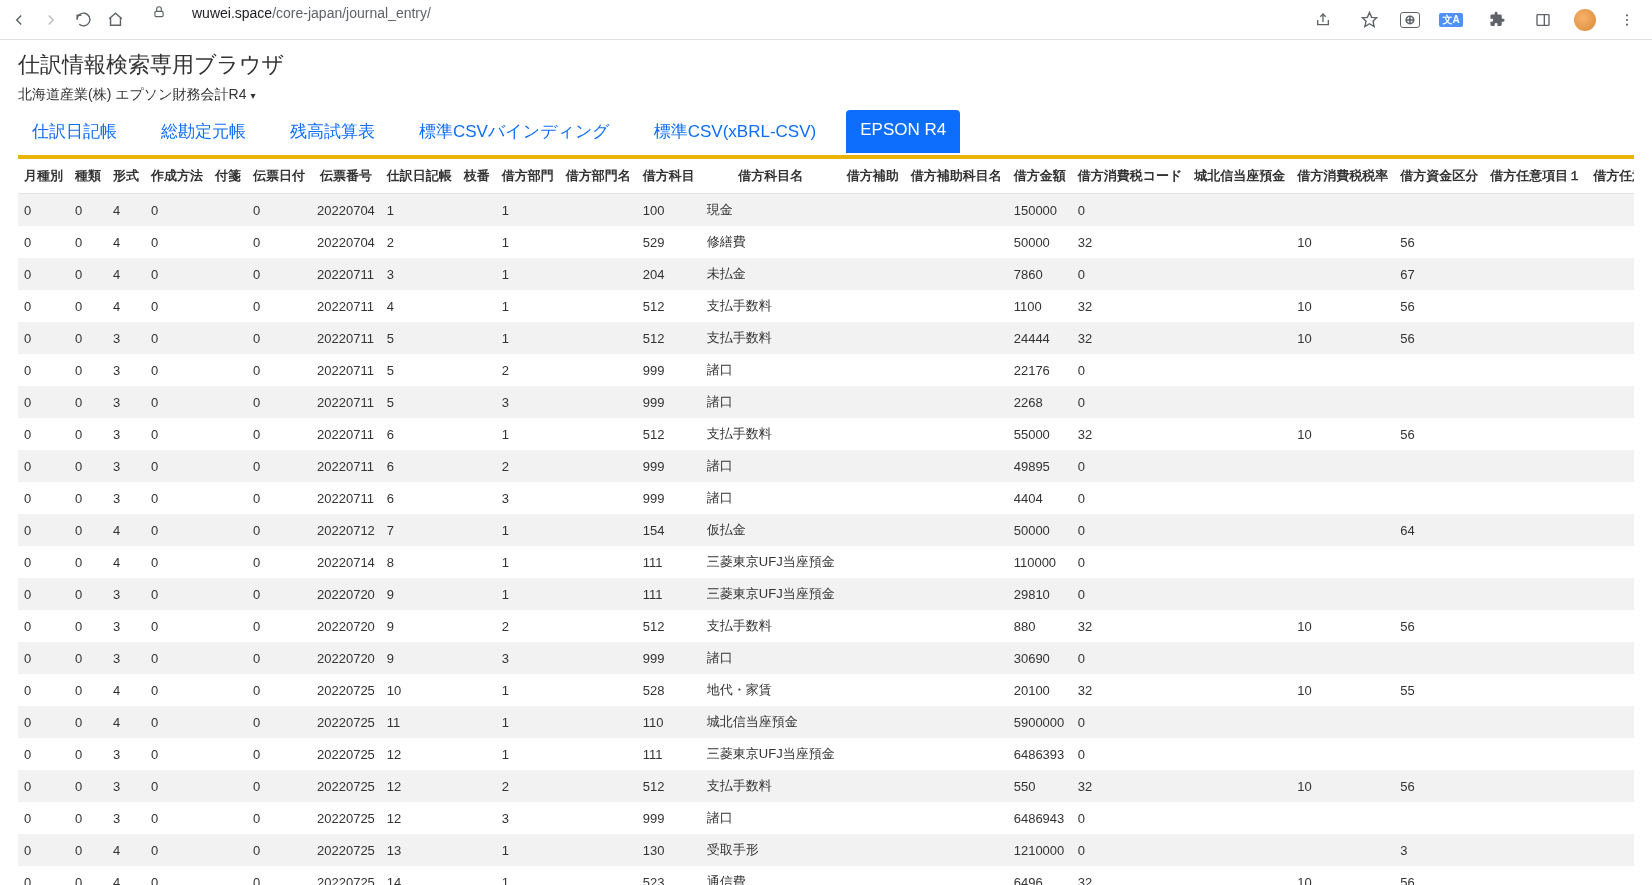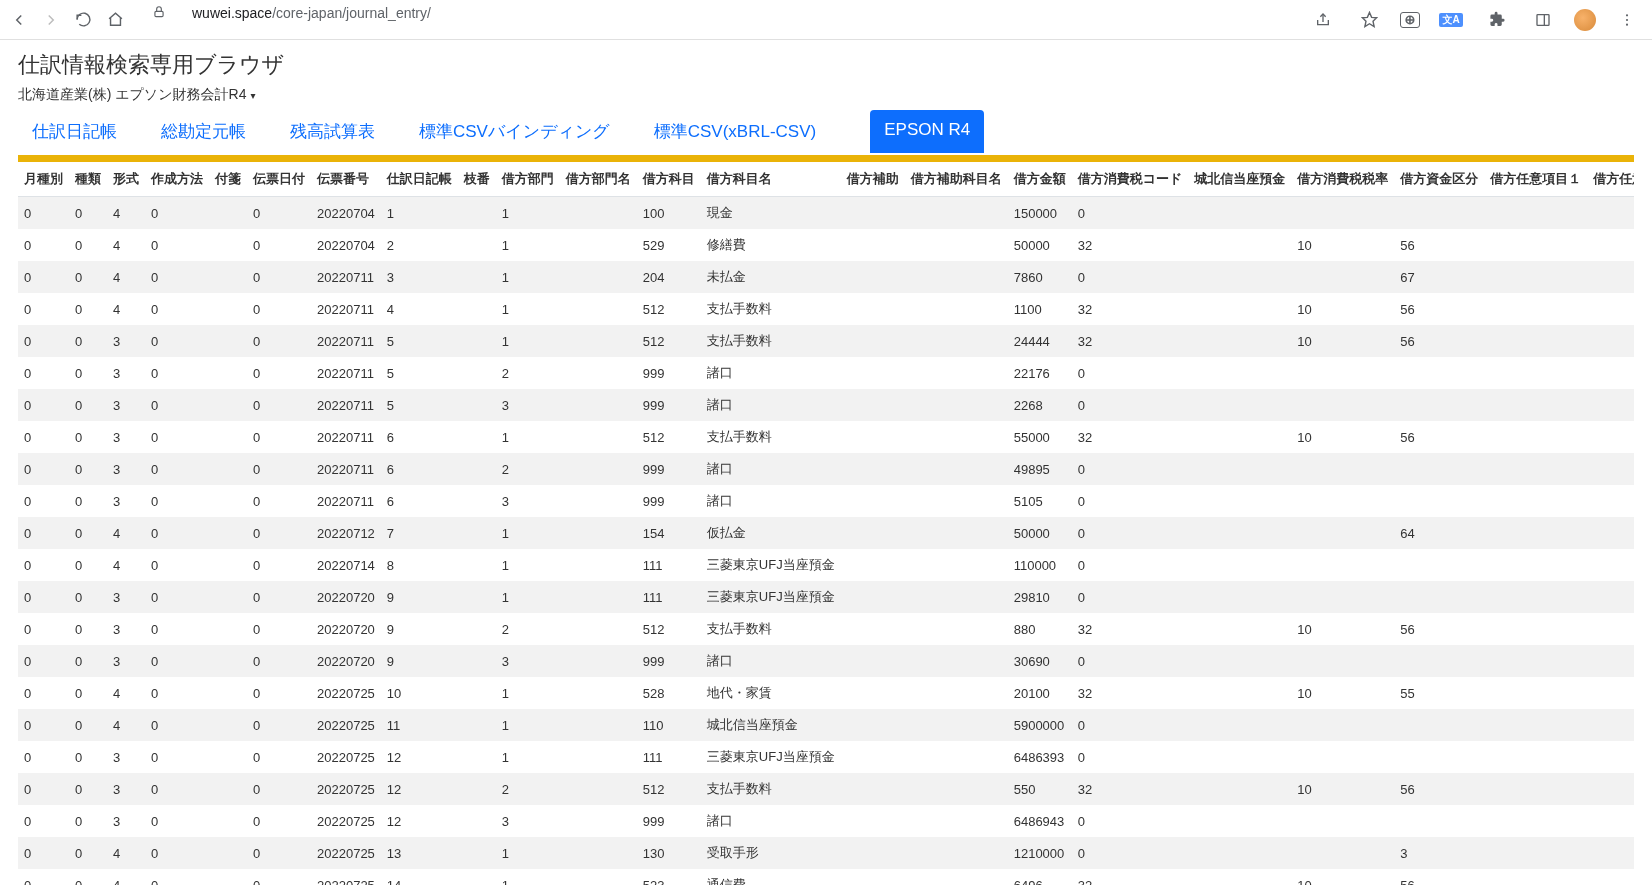--- a/index.html
+++ b/index.html
@@ -21,26 +21,26 @@
   
   
   .page { padding: 10px 18px 0 18px; }
   .page-title { font-size: 22px; color: #333; margin: 0 0 6px 0; font-weight: 400; }
   .dropdown-row { display: flex; align-items: center; gap: 4px; font-size: 14px; margin-bottom: 6px; }
   .chev { font-size: 10px; }
   
   
   .tabs { display: flex; gap: 16px; border-bottom: none; margin-top: 6px; }
   .tab { color: #0d6efd; padding: 10px 14px 10px 14px; font-size: 17px; border-radius: 4px 4px 0 0; cursor: pointer; }
-  .tab.active { color: #fff; background: #0d6efd; margin-left: 24px; }
+  .tab.active { color: #fff; background: #0d6efd; }
   
   
   .table-wrap { overflow-x: auto; margin-top: 2px; }
   table { width: 100%; border-collapse: collapse; font-size: 13px; }
-  th { text-align: left; font-weight: 600; padding: 8px 6px; white-space: nowrap; border-top: 7px solid #eab308; border-bottom: 1px solid #dee2e6;}
+  th { text-align: center; font-weight: 600; padding: 8px 6px; white-space: nowrap; border-top: 4px solid #eab308; border-bottom: 1px solid #dee2e6;}
   td { padding: 7px 6px; white-space: nowrap; }
   tbody tr:nth-child(odd) { background: #f2f2f2; }
   tbody tr:nth-child(even) { background: #ffffff; }
 </style>
 </head>
 <body>
 
 <div class="browser-bar">
   <div class="nav-icons">
     <div class="nav-icon">
@@ -386,21 +386,21 @@
             <td>0</td>
             <td>20220711</td>
             <td>6</td>
             <td></td>
             <td>3</td>
             <td></td>
             <td>999</td>
             <td>諸口</td>
             <td></td>
             <td></td>
-            <td>5105</td>
+            <td>4404</td>
             <td>0</td>
             <td></td>
             <td></td>
             <td></td>
             <td></td>
             <td></td>
           </tr>
           <tr>
             <td>0</td>
             <td>0</td>

